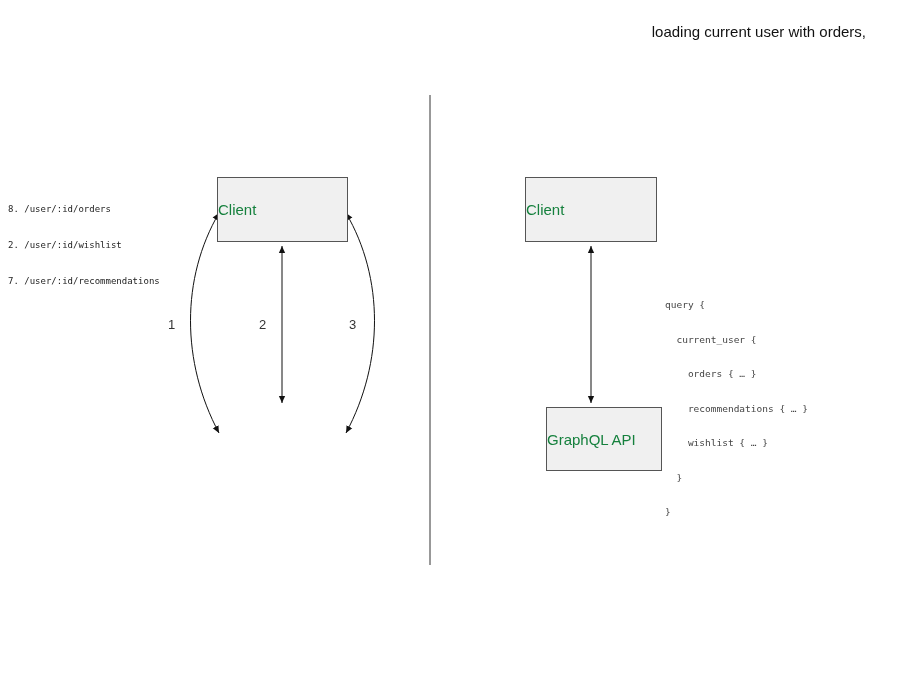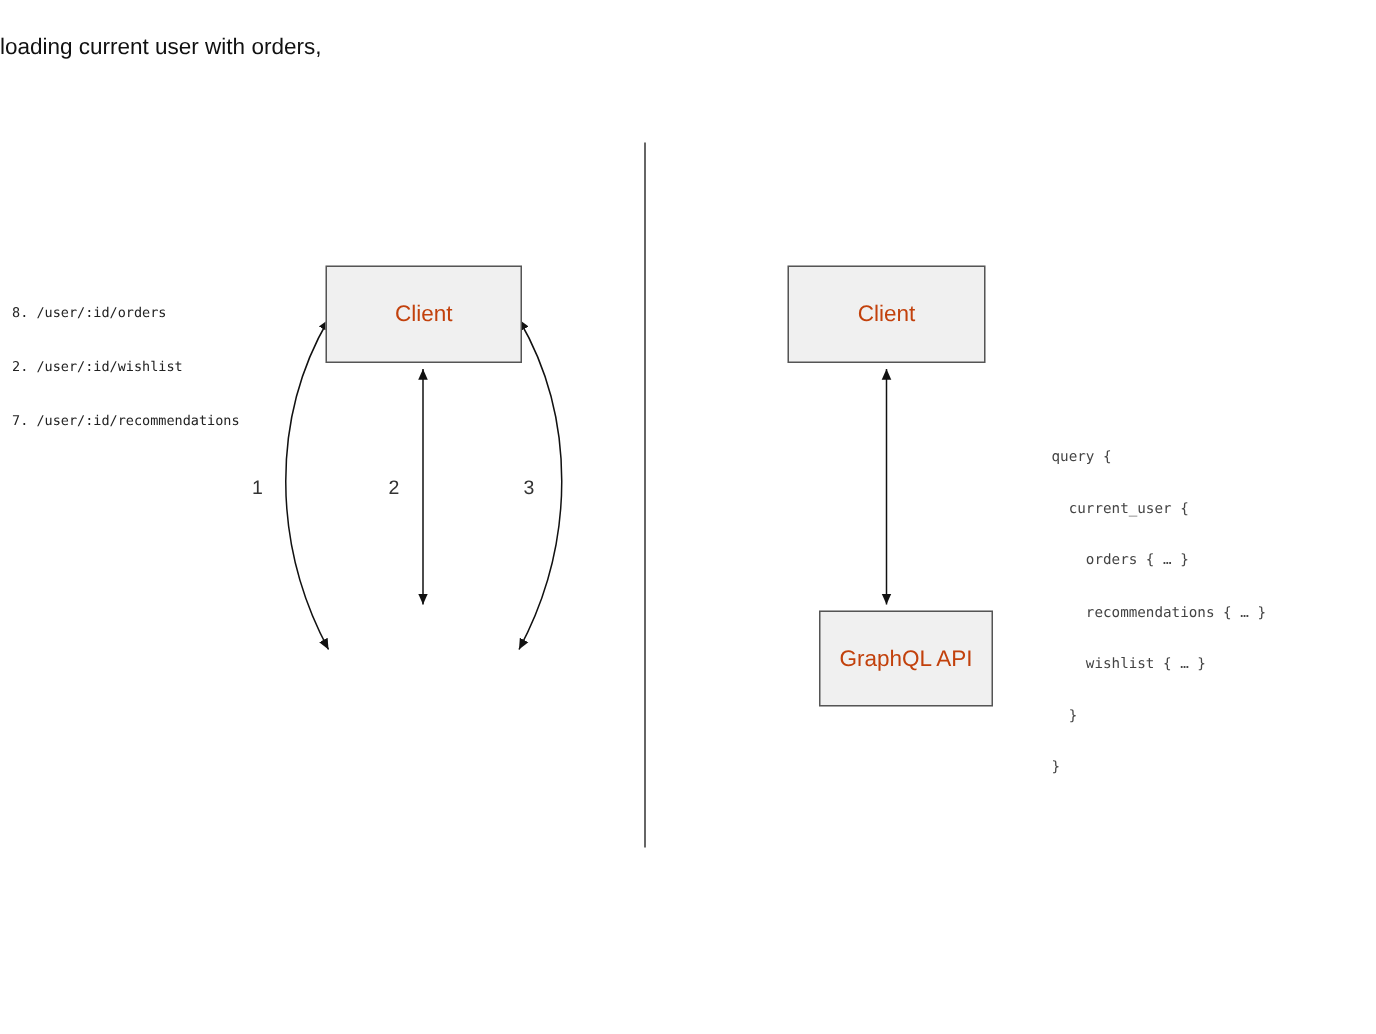--- a/index.html
+++ b/index.html
@@ -9,40 +9,39 @@
     height: 689px;
     background: #ffffff;
     font-family: "Liberation Sans", sans-serif;
     overflow: hidden;
   }
   .title {
     position: absolute;
     top: 22px;
     left: 0;
     width: 866px;
-    text-align: left;
+    text-align: right;
     font-size: 15px;
     line-height: 19px;
     color: #111111;
   }
   .overlay {
     position: absolute;
     top: 0;
     left: 0;
     pointer-events: none;
   }
   .box {
     position: absolute;
     background: #f0f0f0;
     border: 1px solid #555555;
     display: flex;
     align-items: center;
-    justify-content: center;
     font-size: 15px;
-    color: #c2410c;
+    color: #15803d;
     box-sizing: border-box;
   }
   .box-client-left  { left: 217px; top: 177px; width: 131px; height: 65px; }
   .box-rest-api     { left: 217px; top: 407px; width: 131px; height: 64px; }
   .box-client-right { left: 525px; top: 177px; width: 132px; height: 65px; }
   .box-graphql-api  { left: 546px; top: 407px; width: 116px; height: 64px; }
   .endpoint-list {
     position: absolute;
     left: 8px;
     top: 179px;
@@ -62,21 +61,20 @@
   .arrow-label-3 { left: 349px; top: 317px; }
   .query-code {
     position: absolute;
     left: 665px;
     top: 276px;
     font-family: "DejaVu Sans Mono", monospace;
     font-size: 9.5px;
     line-height: 11.5px;
     color: #444444;
     white-space: pre;
-    margin-left: 36px;
   }
 </style>
 </head>
 <body>
 
 <div class="canvas">
 
   <div class="title">
     <div>loading current user with orders,</div>
   </div>

